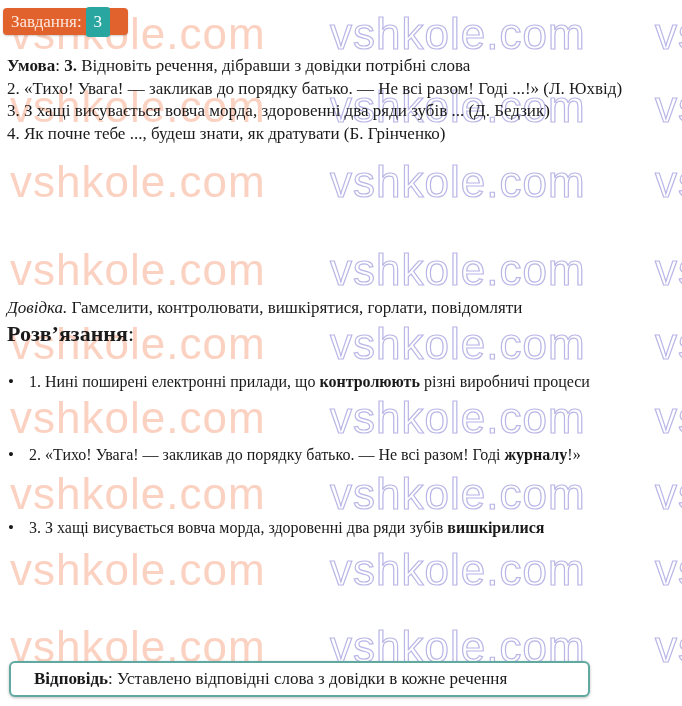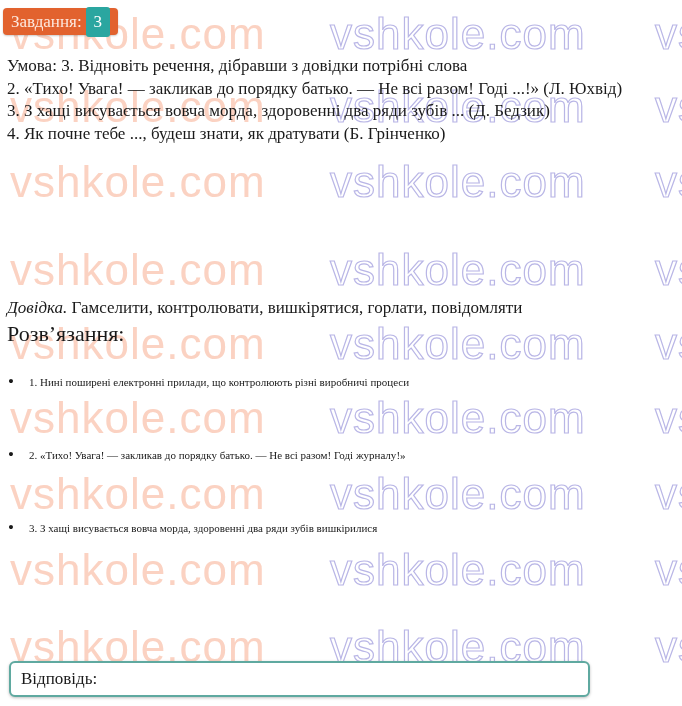--- a/index.html
+++ b/index.html
@@ -9,50 +9,50 @@
     font-family: "Liberation Serif", "DejaVu Serif", serif;
     color: #1a1a1a;
   }
   .wm { position: absolute; font-family: "Liberation Sans", sans-serif; font-size: 44px; letter-spacing: 1px; pointer-events: none; z-index: 0; line-height: 1; }
   .wm.red { color: #fbd2c2; }
   .wm.blue { color: transparent; -webkit-text-stroke: 1.2px #b9b6e6; }
   .content { position: relative; z-index: 1; }
   .badge {
     position: absolute; left: 3px; top: 8px; height: 27px;
     background: #e2622e; border-radius: 4px;
-    display: flex; align-items: center; padding: 0 8px 0 8px;
+    display: flex; align-items: center; padding: 0 18px 0 8px;
     box-shadow: 0 1px 2px rgba(0,0,0,0.2);
   }
   .badge-label { color: #fde9df; font-size: 17px; margin-right: 4px; }
   .badge-num {
     background: #2aa6a0; color: #ffffff; font-size: 17px;
     border-radius: 3px; padding: 2px 8px; margin-top: -4px; margin-bottom: -4px;
     height: 26px; line-height: 26px;
   }
   .cond { position: absolute; left: 7px; top: 55px; width: 665px; font-size: 17px; line-height: 22.5px; }
   .cond p { margin: 0; }
   .ref { position: absolute; left: 7px; top: 298px; font-size: 17px; }
   .ref i { font-style: italic; }
   .sol-title { position: absolute; left: 7px; top: 321px; font-size: 22px; }
   ul.answers { position: absolute; left: 0; top: 365px; margin: 0; padding: 0; list-style: none; width: 682px; }
-  ul.answers li { position: relative; padding-left: 29px; font-size: 11px; line-height: 34px; white-space: normal; }
+  ul.answers li { position: relative; padding-left: 29px; font-size: 16px; line-height: 34px; white-space: normal; }
   ul.answers li::before { content: "•"; position: absolute; left: 8px; top: 0; font-size: 17px; }
   .li1 { height: 73px; }
   .li2 { height: 73px; }
   .li3 { height: 36px; }
   .li4 { height: 37px; }
   .li5 { height: 73px; }
   .answer-box {
     position: absolute; left: 9px; top: 661px; width: 581px; height: 36px;
     border: 2px solid #5fa9a0; border-radius: 6px;
     box-shadow: 0 1px 3px rgba(0,0,0,0.25);
-    display: flex; align-items: center; padding-left: 10px; box-sizing: border-box;
+    display: flex; align-items: center; padding-left: 23px; box-sizing: border-box;
     font-size: 17px; background: #fff;
   }
-  b { font-weight: normal; }
+  b { font-weight: bold; }
 </style>
 </head>
 <body>
 
 <div>
   <div class="wm red" style="left:10px;top:12px">vshkole.com</div>
   <div class="wm blue" style="left:330px;top:12px">vshkole.com</div>
   <div class="wm blue" style="left:655px;top:12px">vshkole.com</div>
   <div class="wm red" style="left:10px;top:85px">vshkole.com</div>
   <div class="wm blue" style="left:330px;top:85px">vshkole.com</div>
@@ -107,14 +107,15 @@
 
   <ul class="answers">
     <li class="li1"><span>1. Нині поширені електронні прилади, що </span><b>контролюють</b><span> різні виробничі процеси</span></li>
     <li class="li2"><span>2. «Тихо! Увага! — закликав до порядку батько. — Не всі разом! Годі </span><b>журналу</b><span>!»</span></li>
     <li class="li3" style="white-space:nowrap"><span>3. З хащі висувається вовча морда, здоровенні два ряди зубів </span><b>вишкірилися</b><span></span></li>
   </ul>
 
   <div class="answer-box">
     <b>Відповідь</b>
       <span>:&nbsp;</span>
+      <span>Уставлено відповідні слова з довідки в кожне речення</span>
   </div>
 </div>
 
 </body></html>

